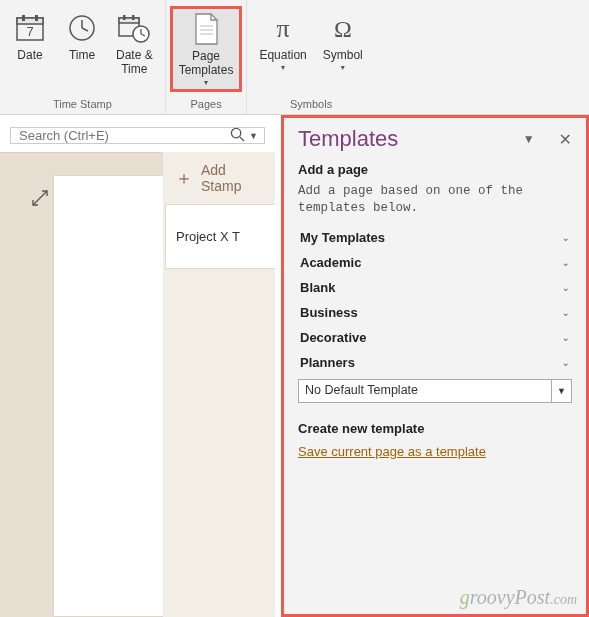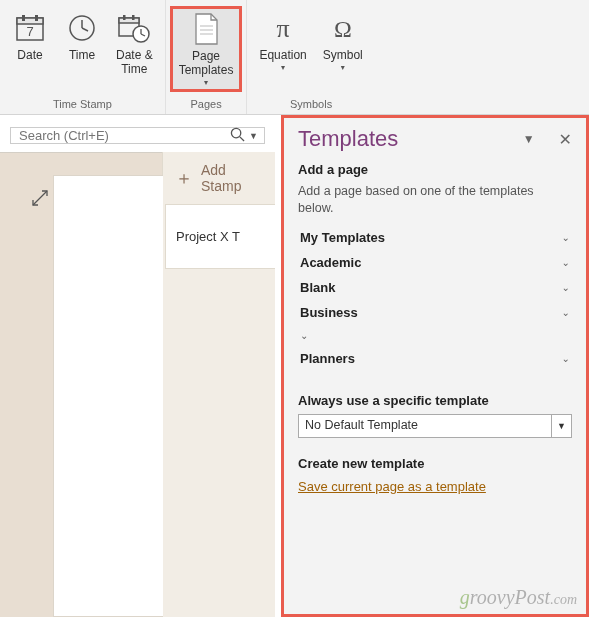--- a/index.html
+++ b/index.html
@@ -214,20 +214,21 @@
     font-size: 13px;
     margin-top: 10px;
     margin-bottom: 6px;
     color: #222;
   }
   .section-desc {
     font-size: 12.5px;
     color: #555;
     line-height: 17px;
     margin-bottom: 8px;
+    font-family: Liberation Mono, monospace;
   }
   .cat-row {
     display: flex;
     align-items: center;
     padding: 5px 2px;
     cursor: pointer;
   }
   .cat-label {
     flex: 1;
     font-weight: 600;
@@ -432,29 +433,29 @@
         </div>
         <div class="cat-row">
           <div class="cat-label">Blank</div>
           <div class="cat-chev">⌄</div>
         </div>
         <div class="cat-row">
           <div class="cat-label">Business</div>
           <div class="cat-chev">⌄</div>
         </div>
         <div class="cat-row">
+          <div class="cat-label">Decorative</div>
           <div class="cat-chev">⌄</div>
         </div>
         <div class="cat-row">
           <div class="cat-label">Planners</div>
           <div class="cat-chev">⌄</div>
         </div>
       </div>
 
-    <div class="section-head" style="margin-top:22px">Always use a specific template</div>
     <div class="dropdown">
       <div class="dropdown-val">No Default Template</div>
       <div class="dropdown-btn">▼</div>
     </div>
 
     <div class="section-head" style="margin-top:18px">Create new template</div>
     <span class="link">Save current page as a template</span>
   </div>
 </div>
 

